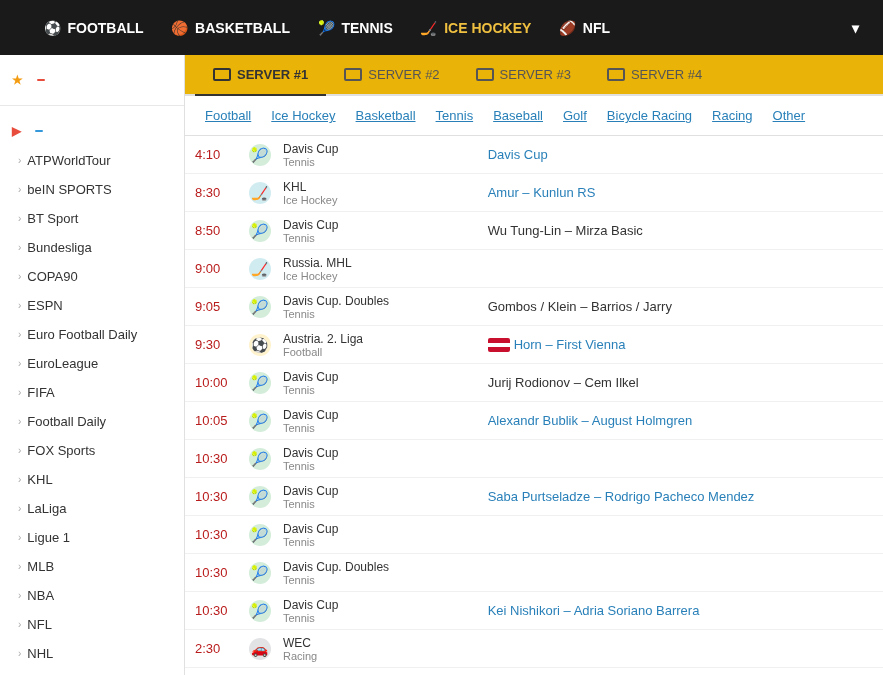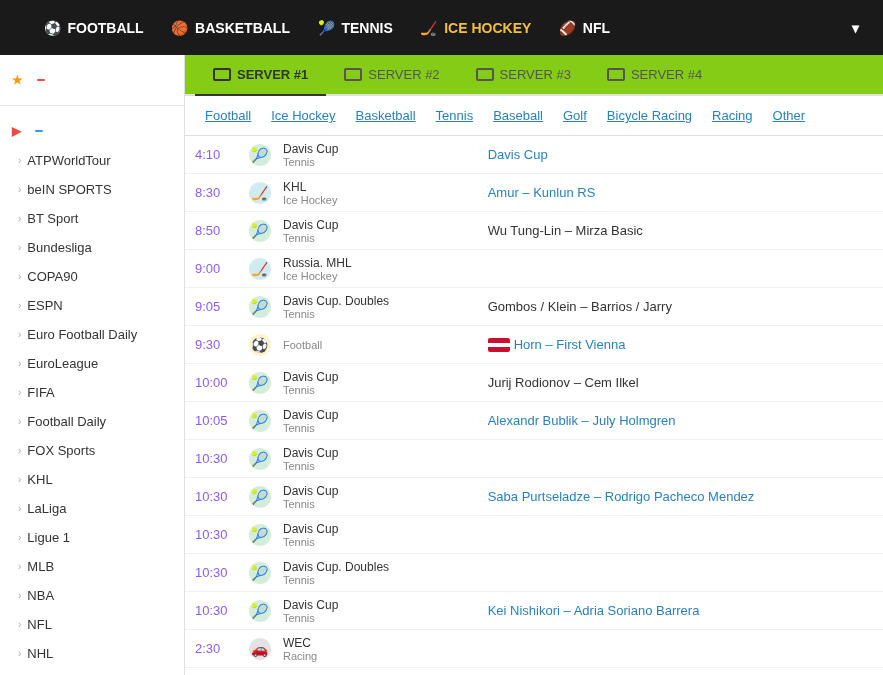--- a/index.html
+++ b/index.html
@@ -116,21 +116,21 @@
     .content {
       flex: 1;
       background: white;
       padding: 0;
     }
 
     
     .server-tabs {
       display: flex;
       border-bottom: 2px solid #e0e0e0;
-      background: #84cc16;
+      background: #eab308;
       padding: 0 10px;
     }
     .server-tab {
       display: flex;
       align-items: center;
       gap: 6px;
       padding: 12px 18px;
       cursor: pointer;
       font-size: 13px;
       color: #555;
@@ -161,21 +161,21 @@
     }
     .schedule-row {
       display: flex;
       align-items: center;
       border-bottom: 1px solid #f0f0f0;
       padding: 5px 10px;
       min-height: 38px;
     }
     .time-col {
       width: 50px;
-      color: #8b5cf6;
+      color: #b91c1c;
       font-size: 13px;
       flex-shrink: 0;
     }
     .icon-col {
       width: 30px;
       flex-shrink: 0;
       display: flex;
       align-items: center;
       justify-content: center;
     }
@@ -439,20 +439,21 @@
     <div class="match-col">
       <span class="match-text">Gombos / Klein – Barrios / Jarry</span>
     </div>
   </div>
         <div class="schedule-row">
     <div class="time-col">9:30</div>
     <div class="icon-col">
       <div class="sport-ball" style="background:#fff3cd">⚽</div>
     </div>
     <div class="event-col">
+      <div class="event-competition">Austria. 2. Liga</div>
       <div class="event-type">Football</div>
     </div>
     <div class="match-col">
       <span style="display:inline-block;width:22px;height:14px;background:linear-gradient(to bottom, #c8102e 33%, white 33%, white 66%, #c8102e 66%);border-radius:2px;margin-right:4px;vertical-align:middle;"></span><a href="#" class="match-link">Horn – First Vienna</a>
     </div>
   </div>
         <div class="schedule-row">
     <div class="time-col">10:00</div>
     <div class="icon-col">
       <div class="sport-ball" style="background:#d4edda">🎾</div>
@@ -468,21 +469,21 @@
         <div class="schedule-row">
     <div class="time-col">10:05</div>
     <div class="icon-col">
       <div class="sport-ball" style="background:#d4edda">🎾</div>
     </div>
     <div class="event-col">
       <div class="event-competition">Davis Cup</div>
       <div class="event-type">Tennis</div>
     </div>
     <div class="match-col">
-      <a href="#" class="match-link">Alexandr Bublik – July Holmgren</a>
+      <a href="#" class="match-link">Alexandr Bublik – August Holmgren</a>
     </div>
   </div>
         <div class="schedule-row">
     <div class="time-col">10:30</div>
     <div class="icon-col">
       <div class="sport-ball" style="background:#d4edda">🎾</div>
     </div>
     <div class="event-col">
       <div class="event-competition">Davis Cup</div>
       <div class="event-type">Tennis</div>

